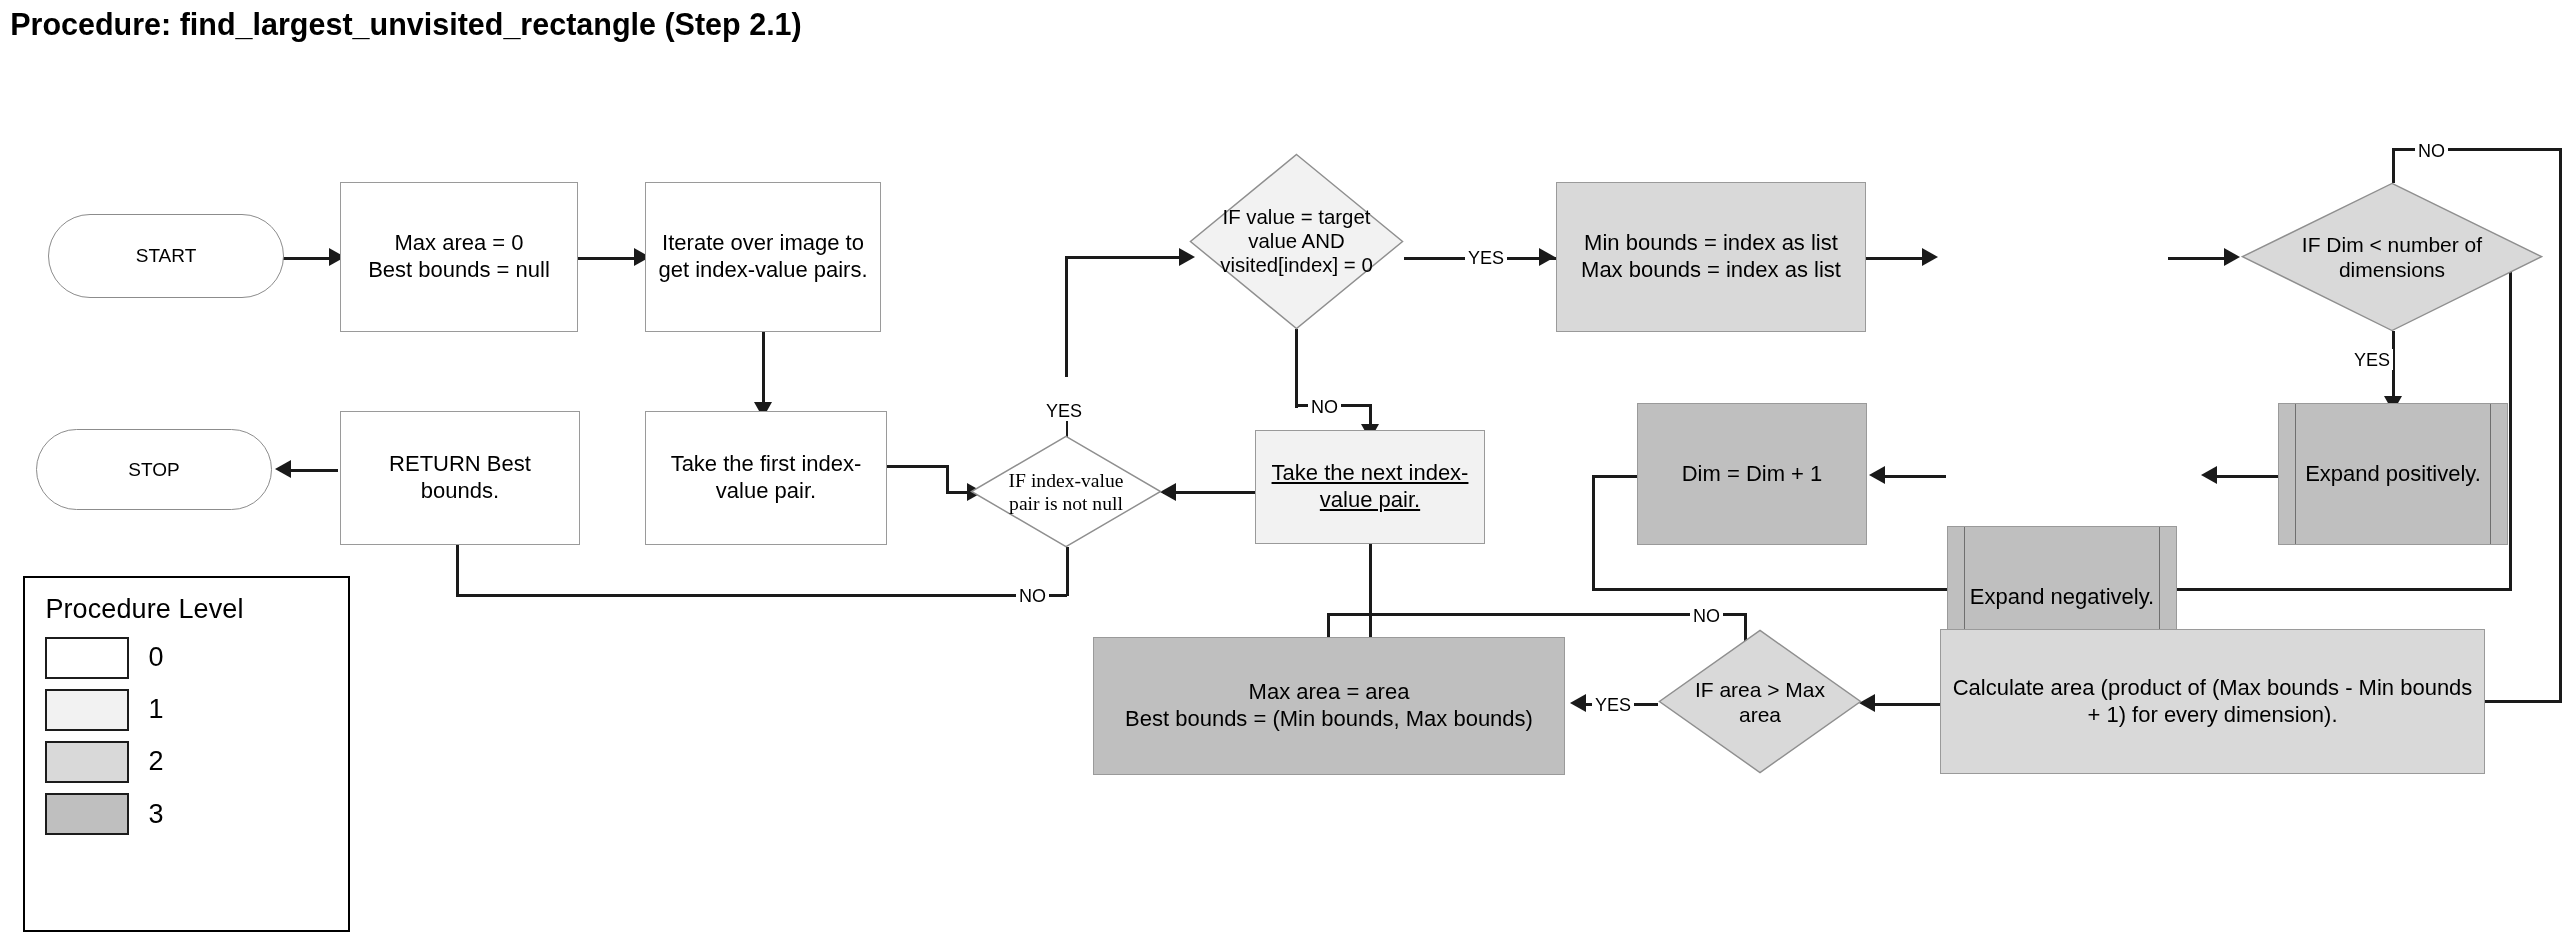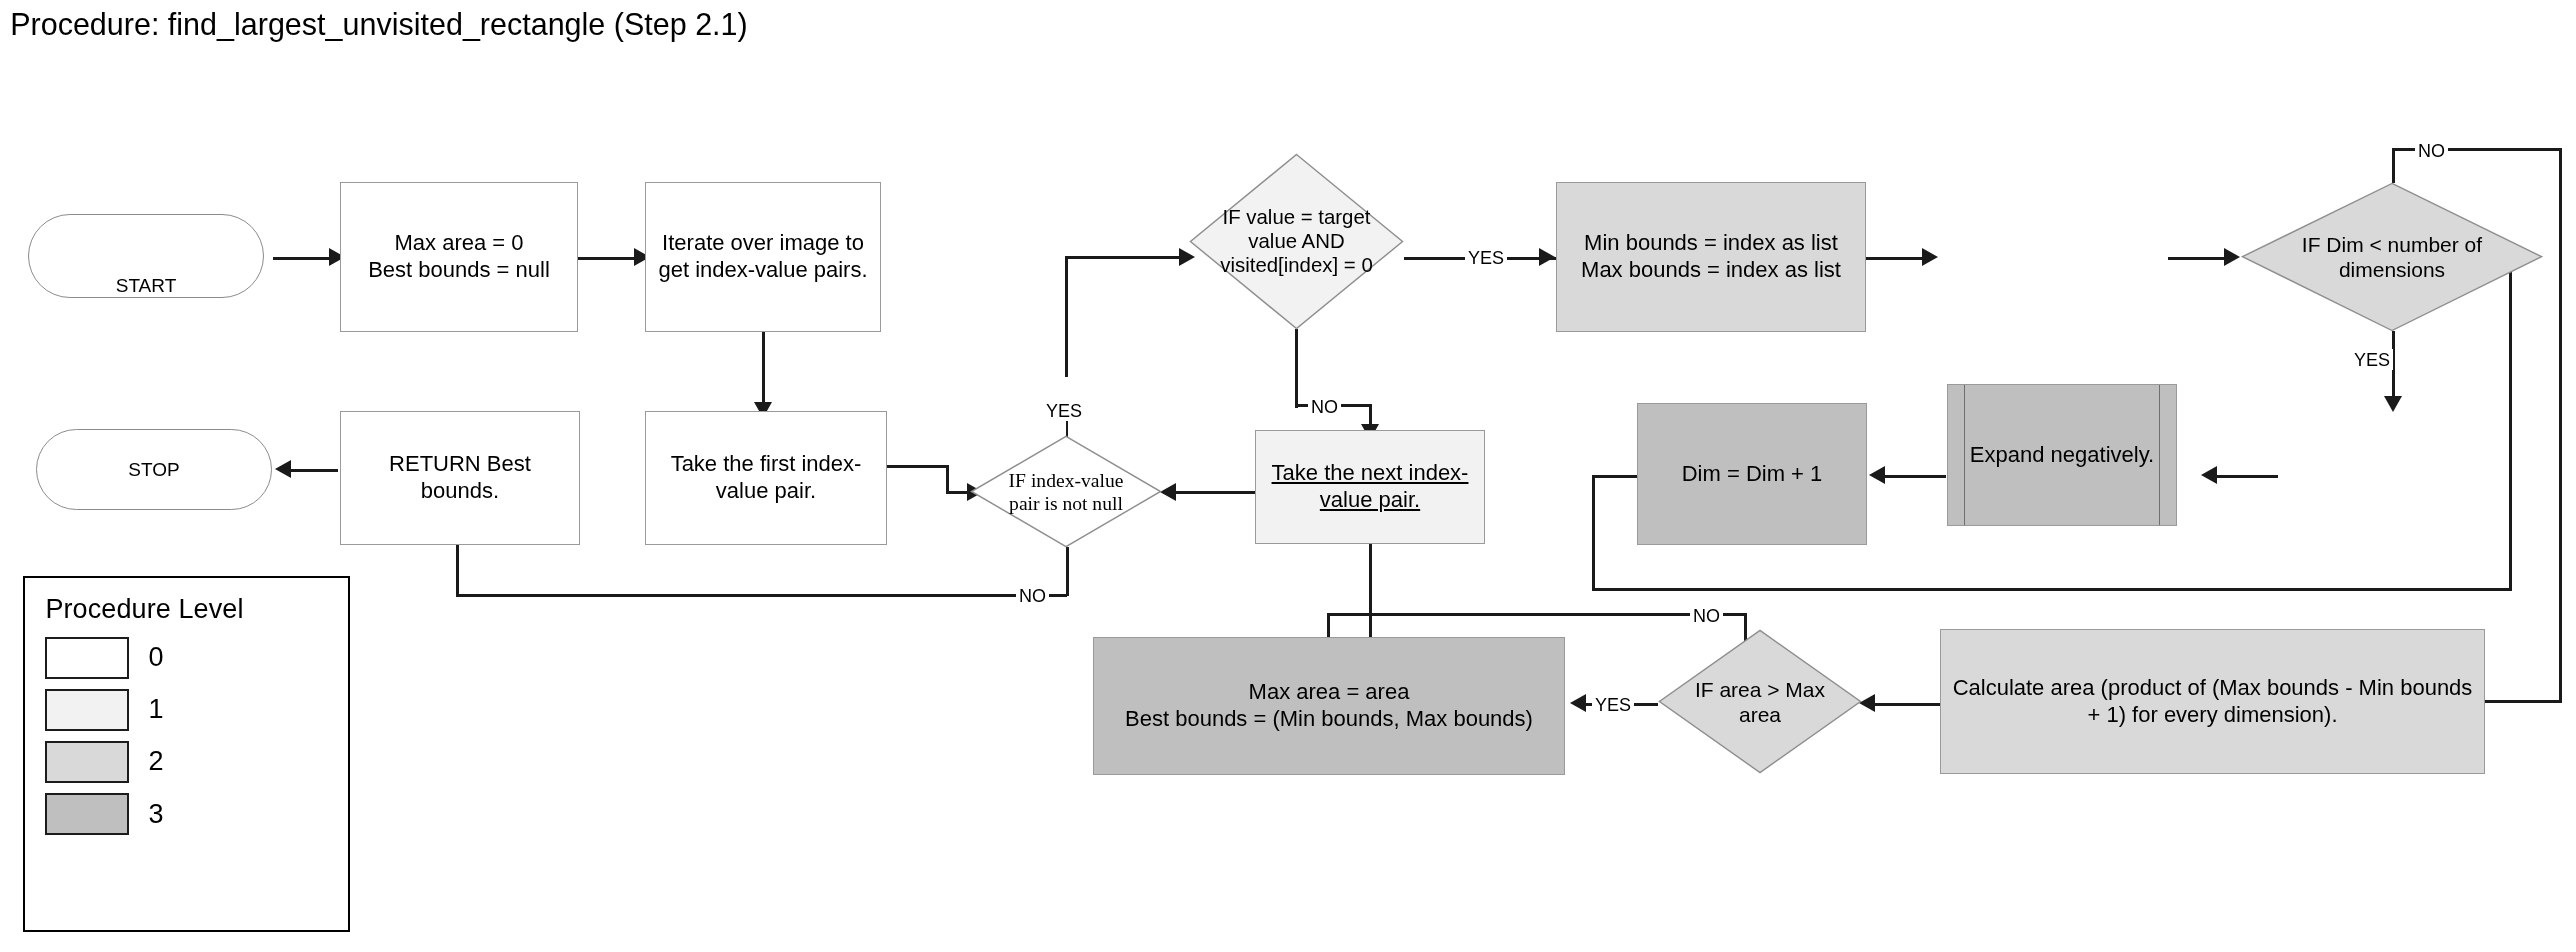--- a/index.html
+++ b/index.html
@@ -2,21 +2,21 @@
 <html style="font-size:11.6px"><head>
 <meta charset="utf-8">
 <title>Procedure Flowchart</title>
 <style>
   html,body{margin:0;padding:0;background:#ffffff;}
   body{font-family:"Liberation Sans",sans-serif;color:#000;}
   #page{position:relative;width:2576px;height:952px;background:#fff;overflow:hidden;}
 
   #title{
     position:absolute;left:10.2px;top:5.8px;
-    font-size:30.5px;line-height:1.2;font-weight:400;color:#000;
+    font-size:30.5px;line-height:1.2;font-weight:700;color:#000;
     white-space:nowrap;
   }
 
   
   .node{position:absolute;box-sizing:border-box;display:flex;align-items:center;justify-content:center;text-align:center;}
   .node .lbl{display:block;width:100%;padding:0 7.3px;box-sizing:border-box;line-height:1.22;}
 
   .rect{border:1.5px solid #9a9a9a;}
   .rect.lv0{background:#ffffff;}
   .rect.lv1{background:#f2f2f2;text-decoration:underline;}
@@ -151,21 +151,21 @@
   <div class="edge h" style="left:1327px;top:613px;width:420px;"></div>
   <div class="edge v" style="left:1327px;top:613px;height:30.5px;"></div>
   <div class="elabel" style="left:1690px;top:605px;">NO</div>
 
   <div class="edge v" style="left:1369px;top:509px;height:135px;"></div>
   <div class="arrow u" style="left:1361px;top:502px;"></div>
 
   <div class="edge h" style="left:280px;top:469px;width:58px;"></div>
   <div class="arrow l" style="left:275px;top:460px;"></div>
 
-  <div class="node terminator" style="left:28px;top:214px;width:236px;height:84px;font-size:19px;align-items:flex-end;">
+  <div class="node terminator" style="left:48px;top:214px;width:236px;height:84px;font-size:19px;">
     <span class="lbl">START</span>
   </div>
 
   <div class="node rect lv0" style="left:340px;top:182px;width:238px;height:150px;font-size:22px;">
     <div class="lbl">
       <div>Max area = 0</div>
       <div>Best bounds = null</div>
     </div>
   </div>
 
@@ -203,20 +203,23 @@
   </div>
 
 
   <div class="diamond" style="left:2241px;top:182px;width:302px;height:150px;font-size:21px;">
     <svg viewBox="0 0 416 207" preserveAspectRatio="none">
       <polygon points="208,2 414,103 208,205 2,103" fill="#d9d9d9" stroke="#8f8f8f" stroke-width="2"></polygon>
     </svg>
     <span class="lbl">IF Dim &lt; number of dimensions</span>
   </div>
 
+  <div class="node rect lv3 subproc" style="left:2278px;top:403px;width:230px;height:142px;font-size:22px;">
+    <span class="lbl">Expand positively.</span>
+  </div>
 
   <div class="node rect lv3 subproc" style="left:1947px;top:384px;width:230px;height:142px;font-size:22px;">
     <span class="lbl">Expand negatively.</span>
   </div>
 
   <div class="node rect lv3" style="left:1637px;top:403px;width:230px;height:142px;font-size:22px;">
     <span class="lbl">Dim = Dim + 1</span>
   </div>
 
   <div class="node rect lv2" style="left:1940px;top:629px;width:545px;height:145px;font-size:22px;">

